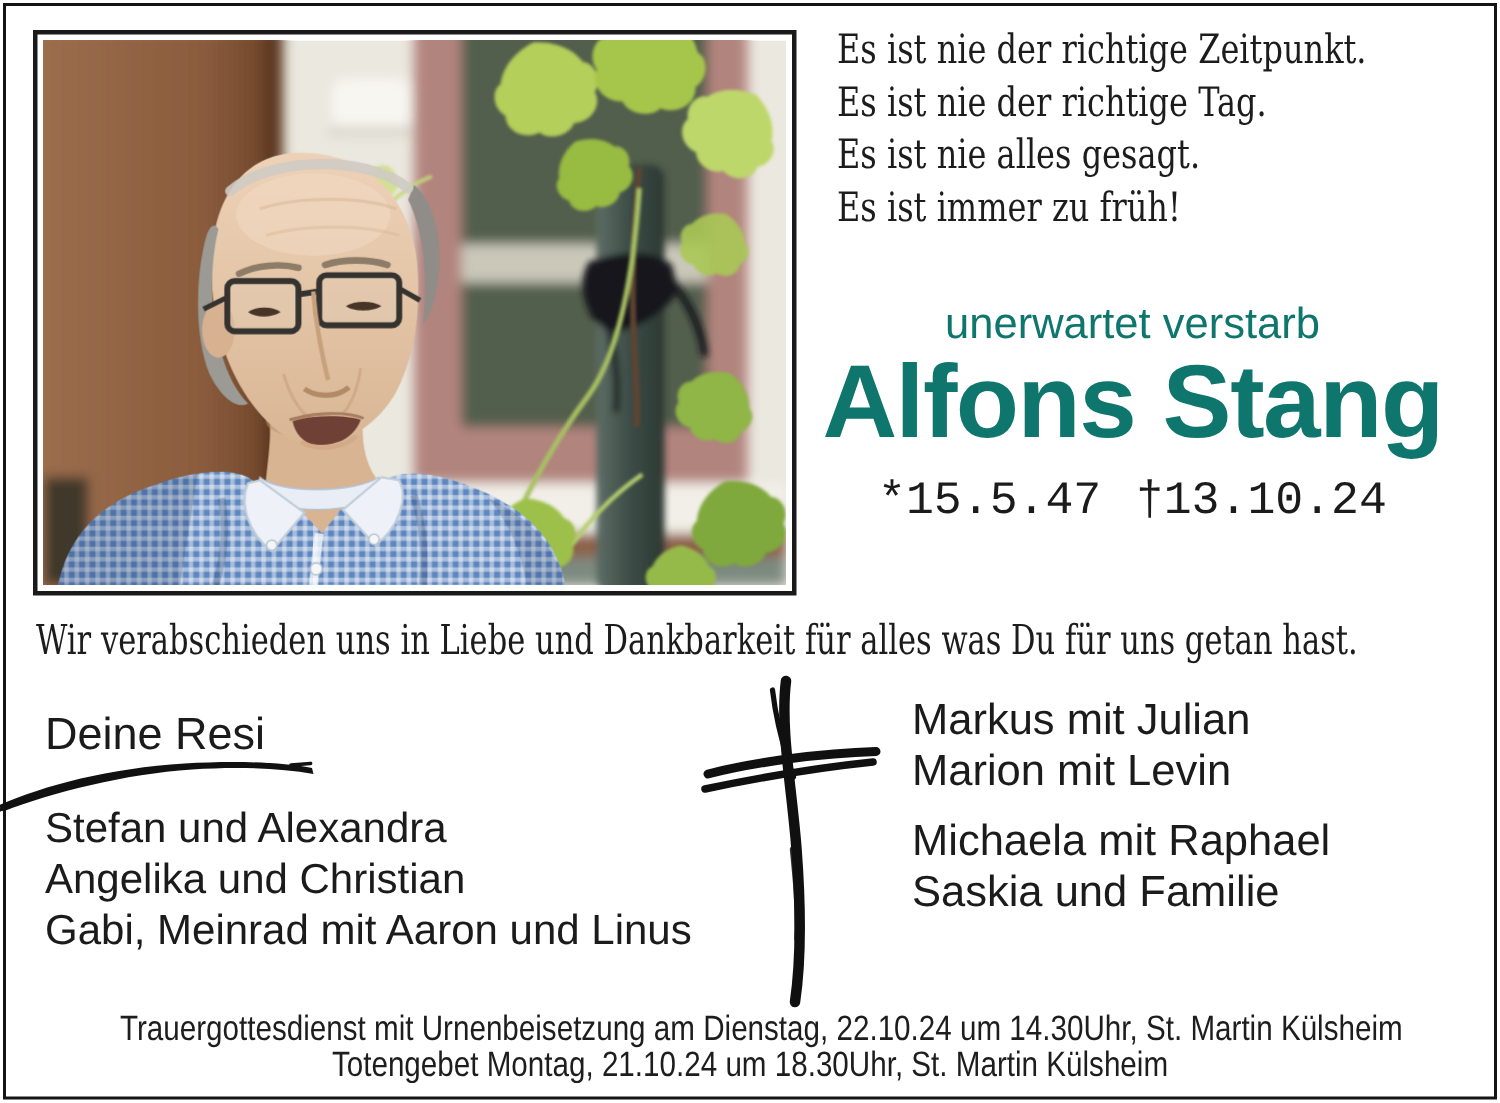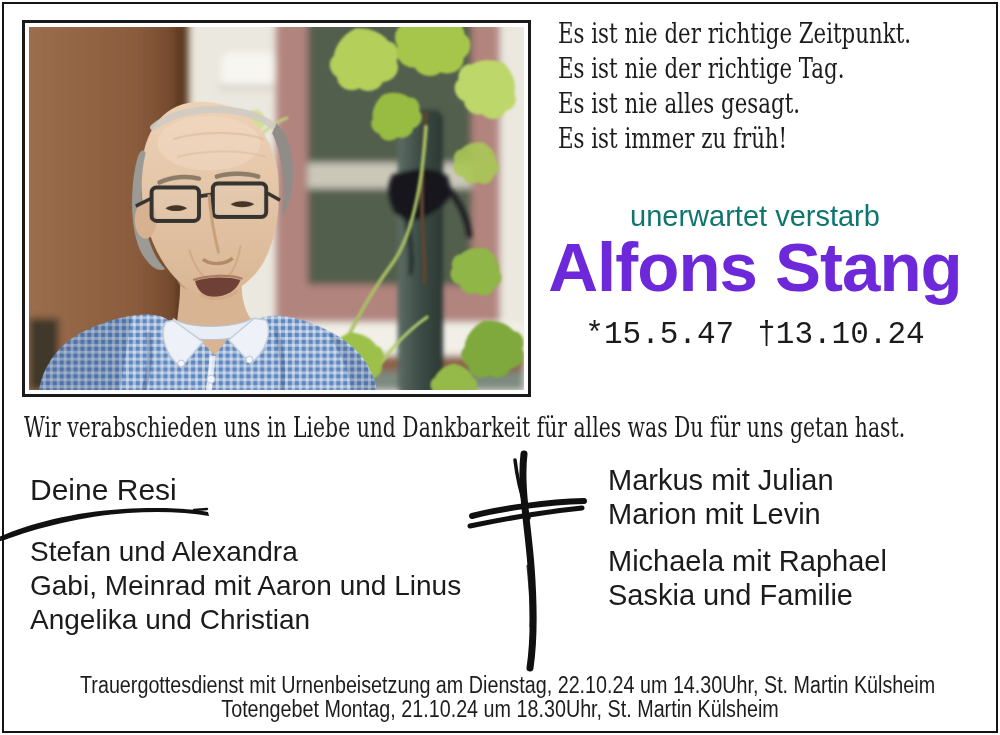--- a/index.html
+++ b/index.html
@@ -22,21 +22,21 @@
     position:absolute;left:558px;top:16px;
     font-family:"DejaVu Serif","Liberation Serif",serif;
     font-size:27px;line-height:35px;white-space:nowrap;
     transform:scaleX(0.79);transform-origin:left top;color:#1c1c1c;
   }
 
   .header-right{position:absolute;left:545px;top:0;width:420px;text-align:center;}
   .intro{position:absolute;top:202px;width:100%;font-size:29px;line-height:1;color:#0f766e;}
   .name{
     position:absolute;top:233px;width:100%;margin:0;
-    font-size:69px;line-height:1;font-weight:700;letter-spacing:-1px;color:#6d28d9;
+    font-size:69px;line-height:1;font-weight:700;letter-spacing:-1px;color:#0f766e;
   }
   .dates{position:absolute;top:319px;width:100%;font-size:31px;line-height:1;font-family:Liberation Mono, monospace;}
   .dates .birth{margin-right:23px;}
 
   .farewell{
     position:absolute;left:24px;top:412px;
     font-family:"DejaVu Serif","Liberation Serif",serif;
     font-size:27.5px;line-height:1.1;white-space:nowrap;
     transform:scaleX(0.74);transform-origin:left top;color:#1c1c1c;
   }
@@ -201,22 +201,22 @@
   <div class="farewell">Wir verabschieden uns in Liebe und Dankbarkeit für alles was Du für uns getan hast.</div>
 
   <div class="primary-mourner">Deine Resi</div>
   <svg class="underline-svg" viewBox="0 0 220 42" aria-hidden="true">
     <path d="M1,37 C30,24 75,12 125,9 C158,7 188,8 210,12 L211,16 C188,12 160,11 130,13 C85,16 38,28 4,41 Z" fill="#111"></path>
     <path d="M0,41 C8,37 18,33 28,30" stroke="#111" stroke-width="2" fill="none" stroke-linecap="round"></path>
     <path d="M196,10 L209,9" stroke="#111" stroke-width="2.5" fill="none" stroke-linecap="round"></path>
   </svg>
   <div class="left-names">
     <div>Stefan und Alexandra</div>
+    <div>Angelika und Christian</div>
     <div>Gabi, Meinrad mit Aaron und Linus</div>
-    <div>Angelika und Christian</div>
   </div>
 
   <svg class="cross-svg" viewBox="0 0 140 230" aria-hidden="true">
     <path d="M66,8 C62,40 70,80 73,120 C76,160 76,195 72,222" stroke="#101010" stroke-width="7" fill="none" stroke-linecap="round"></path>
     <path d="M57,14 C60,40 66,58 71,72" stroke="#101010" stroke-width="3.5" fill="none" stroke-linecap="round"></path>
     <path d="M14,70 C45,62 90,56 126,55" stroke="#101010" stroke-width="6" fill="none" stroke-linecap="round"></path>
     <path d="M12,80 C50,72 95,65 124,62" stroke="#101010" stroke-width="5" fill="none" stroke-linecap="round"></path>
     <path d="M70,120 C72,140 74,160 73,180" stroke="#101010" stroke-width="3" fill="none" stroke-linecap="round" opacity="0.85"></path>
   </svg>
 

